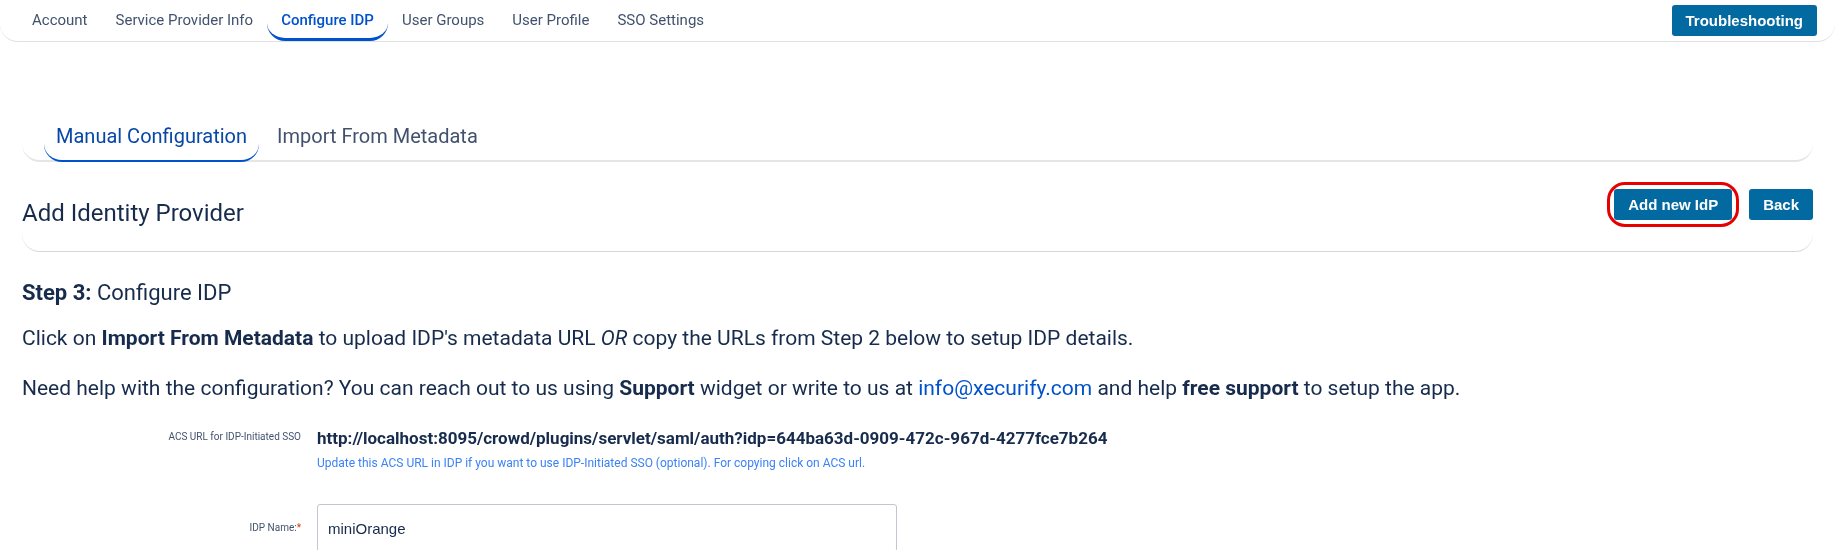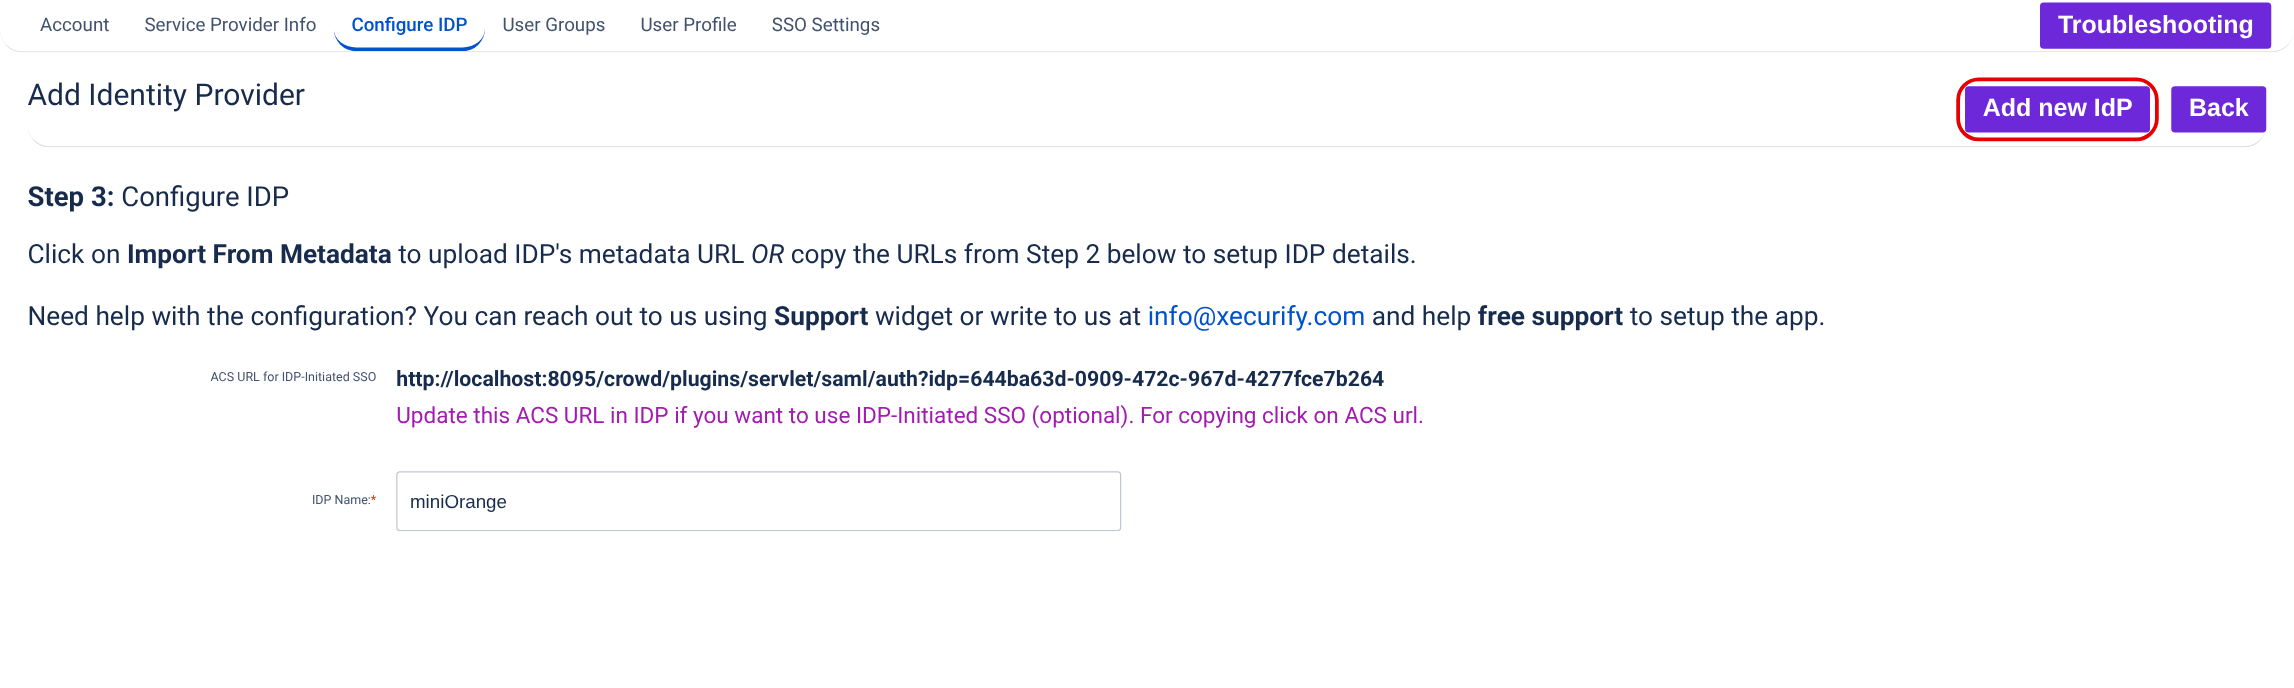--- a/index.html
+++ b/index.html
@@ -28,25 +28,25 @@
     font-size: 15px;
     border-bottom: 3px solid transparent;
   }
   .top-nav-tab.active {
     color: #0052cc;
     border-bottom: 3px solid #0052cc;
     font-weight: 500;
   }
   .top-nav-spacer { flex: 1; }
   .btn-primary {
-    background: #6d28d9;
+    background: #0369a1;
     color: #fff;
     border: none;
     padding: 7px 14px;
-    font-size: 20px;
+    font-size: 15px;
     font-weight: 600;
     border-radius: 3px;
     cursor: pointer;
   }
   .content {
     padding: 0 22px;
   }
   .sub-tabs {
     display: flex;
     margin-top: 82px;
@@ -60,24 +60,24 @@
     cursor: pointer;
     margin-right: 6px;
   }
   .sub-tab.active {
     color: #0747a6;
     border-bottom: 2px solid #0052cc;
     margin-bottom: -2px;
   }
   .section-header {
     display: flex;
-    align-items: flex-start;
+    align-items: flex-end;
     justify-content: space-between;
     border-bottom: 1px solid #d8d8d8;
-    padding: 16px 0 4px;
+    padding: 16px 0 24px;
     margin-top: 4px;
   }
   .section-title {
     font-size: 24px;
     font-weight: 400;
     color: #172b4d;
   }
   .section-actions {
     display: flex;
     align-items: center;
@@ -120,22 +120,22 @@
   .form-label-col .req { color: #de350b; }
   .form-value-col {
     flex: 1;
   }
   .acs-url {
     font-size: 17px;
     font-weight: 700;
     color: #172b4d;
   }
   .acs-hint {
-    font-size: 18px;
-    color: #a21caf;
+    font-size: 12px;
+    color: #3b82f6;
     margin-top: 8px;
   }
   .text-input {
     width: 580px;
     height: 48px;
     border: 1px solid #c1c7d0;
     border-radius: 3px;
     padding: 6px 10px;
     font-size: 15px;
     color: #172b4d;
@@ -159,20 +159,24 @@
     <div class="top-nav-tab">User Groups</div>
     <div class="top-nav-tab">User Profile</div>
     <div class="top-nav-tab">SSO Settings</div>
   </div>
   <div class="top-nav-spacer"></div>
   <button class="btn-primary">Troubleshooting</button>
 </div>
 
 <div class="content">
 
+  <div class="sub-tabs">
+    <div class="sub-tab active">Manual Configuration</div>
+    <div class="sub-tab">Import From Metadata</div>
+  </div>
 
   <div class="section-header">
     <div class="section-title">Add Identity Provider</div>
     <div class="section-actions">
       <span class="highlight-box">
         <button class="btn-primary">Add new IdP</button>
       </span>
       <button class="btn-primary">Back</button>
     </div>
   </div>

